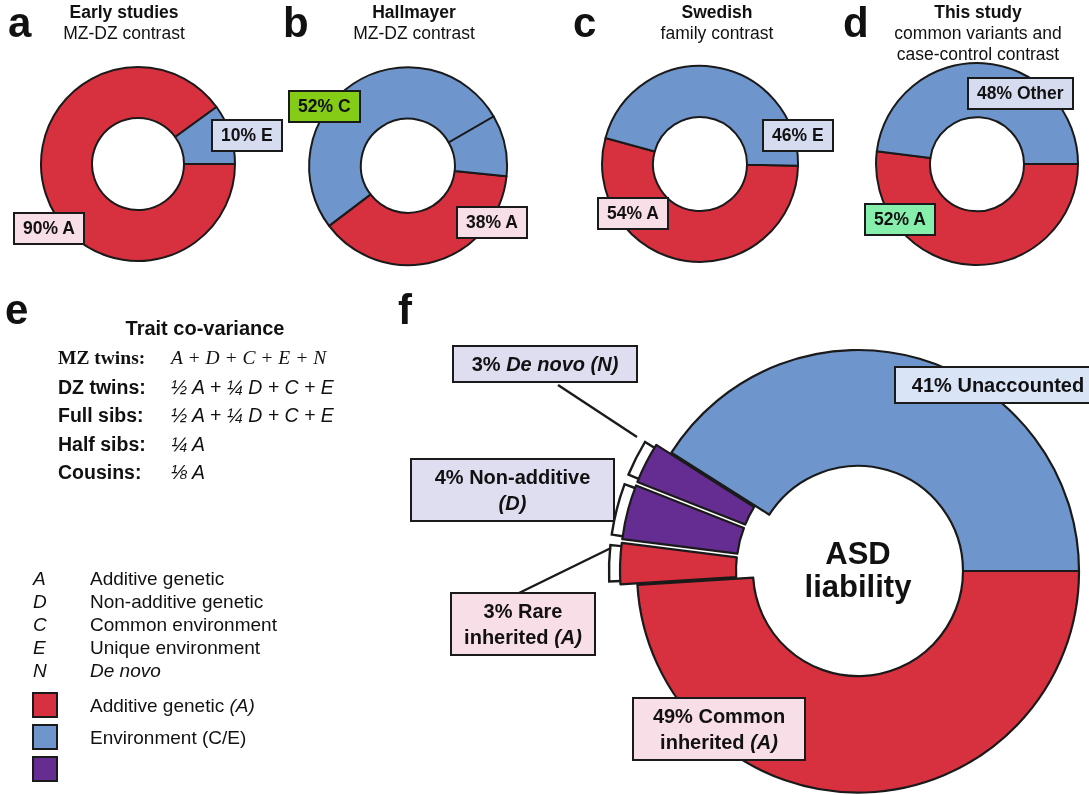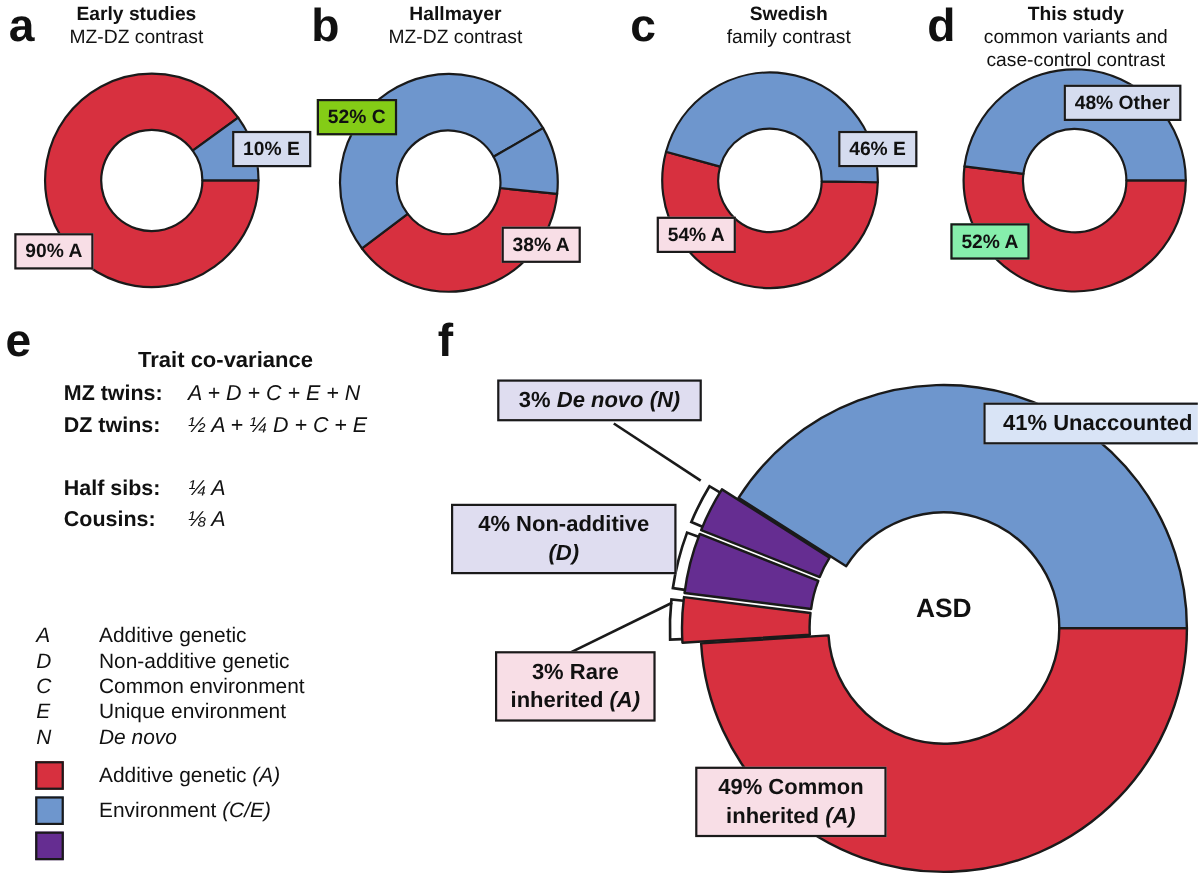--- a/index.html
+++ b/index.html
@@ -8,21 +8,21 @@
   .pletter{position:absolute;font-size:42px;font-weight:bold;line-height:42px;letter-spacing:0;}
   .ptitle{position:absolute;text-align:center;font-size:17.5px;line-height:21px;}
   .ptitle .tb{font-weight:bold;}
   #chart-layer{position:absolute;left:0;top:0;z-index:1;}
   .callout{position:absolute;border:2px solid #1a1a1a;font-weight:bold;text-align:center;
            z-index:3;box-sizing:border-box;}
   .sm{font-size:17.5px;line-height:21px;padding:4px 8px;white-space:nowrap;}
   .lg{font-size:20px;line-height:26px;padding:4px 6px;white-space:nowrap;margin-left:20px;}
   .it{font-style:italic;}
   #f-center{position:absolute;left:748px;top:537px;width:220px;z-index:2;text-align:center;
-            font-weight:bold;font-size:24px;line-height:33px;}
+            font-weight:bold;font-size:31px;line-height:33px;}
   #cov-title{position:absolute;left:100px;top:317px;width:210px;text-align:center;
              font-weight:bold;font-size:20px;}
   .cov-row{position:absolute;left:58px;font-size:19.5px;white-space:nowrap;}
   .cov-label{display:inline-block;width:113px;font-weight:bold;}
   .cov-formula{font-style:italic;}
   .vl-row{position:absolute;left:33px;font-size:19px;white-space:nowrap;}
   .vl-sym{display:inline-block;width:57px;font-style:italic;}
   .swatch{position:absolute;left:32px;width:22px;height:22px;border:2px solid #1a1a1a;}
   .sw-label{position:absolute;left:90px;font-size:19px;white-space:nowrap;}
 </style>
@@ -115,29 +115,33 @@
   <div class="callout lg" style="left: 612px; top: 697px; width: 174px; background: rgb(248, 222, 230);">
     <div><span>49% Common</span></div>
     <div><span>inherited </span><span style="font-style: italic;">(A)</span></div>
   </div>
   <div class="callout lg" style="left: 874px; top: 366px; width: 208px; background: rgb(217, 228, 246);">
     <div><span>41% Unaccounted</span></div>
   </div>
 
   <div id="f-center">
     <div>ASD</div>
+    <div>liability</div>
   </div>
 
   <div id="cov-title">Trait co-variance</div>
 
-  <div class="cov-row" style="top:347px;">
+  <div class="cov-row" style="top:347px;font-family:Liberation Serif, serif;">
     <span class="cov-label">MZ twins:</span><span class="cov-formula">A + D + C + E + N</span>
   </div>
   <div class="cov-row" style="top:376px;">
     <span class="cov-label">DZ twins:</span><span class="cov-formula">½ A + ¼ D + C + E</span>
+  </div>
+  <div class="cov-row" style="top:404px;">
+    <span class="cov-label">Full sibs:</span><span class="cov-formula">½ A + ¼ D + C + E</span>
   </div>
   <div class="cov-row" style="top:433px;">
     <span class="cov-label">Half sibs:</span><span class="cov-formula">¼ A</span>
   </div>
   <div class="cov-row" style="top:461px;">
     <span class="cov-label">Cousins:</span><span class="cov-formula">⅛ A</span>
   </div>
 
   <div class="vl-row" style="top:568px;">
     <span class="vl-sym">A</span><span>Additive genetic</span>
@@ -151,16 +155,16 @@
   <div class="vl-row" style="top:637px;">
     <span class="vl-sym">E</span><span>Unique environment</span>
   </div>
   <div class="vl-row" style="top:660px;">
     <span class="vl-sym">N</span><span class="it">De novo</span>
   </div>
 
   <div class="swatch" style="top: 692px; background: rgb(215, 48, 63);"></div>
   <div class="sw-label" style="top:695px;"><span>Additive genetic </span><span style="font-style: italic;">(A)</span></div>
   <div class="swatch" style="top: 724px; background: rgb(110, 150, 205);"></div>
-  <div class="sw-label" style="top:727px;"><span>Environment </span><span style="font-style: italic;">(C/E)</span></div>
+  <div class="sw-label" style="top:727px;"><span>Environment </span><span style="">(C/E)</span></div>
   <div class="swatch" style="top: 756px; background: rgb(101, 45, 145);"></div>
 
 </div>
 
 </body></html>

